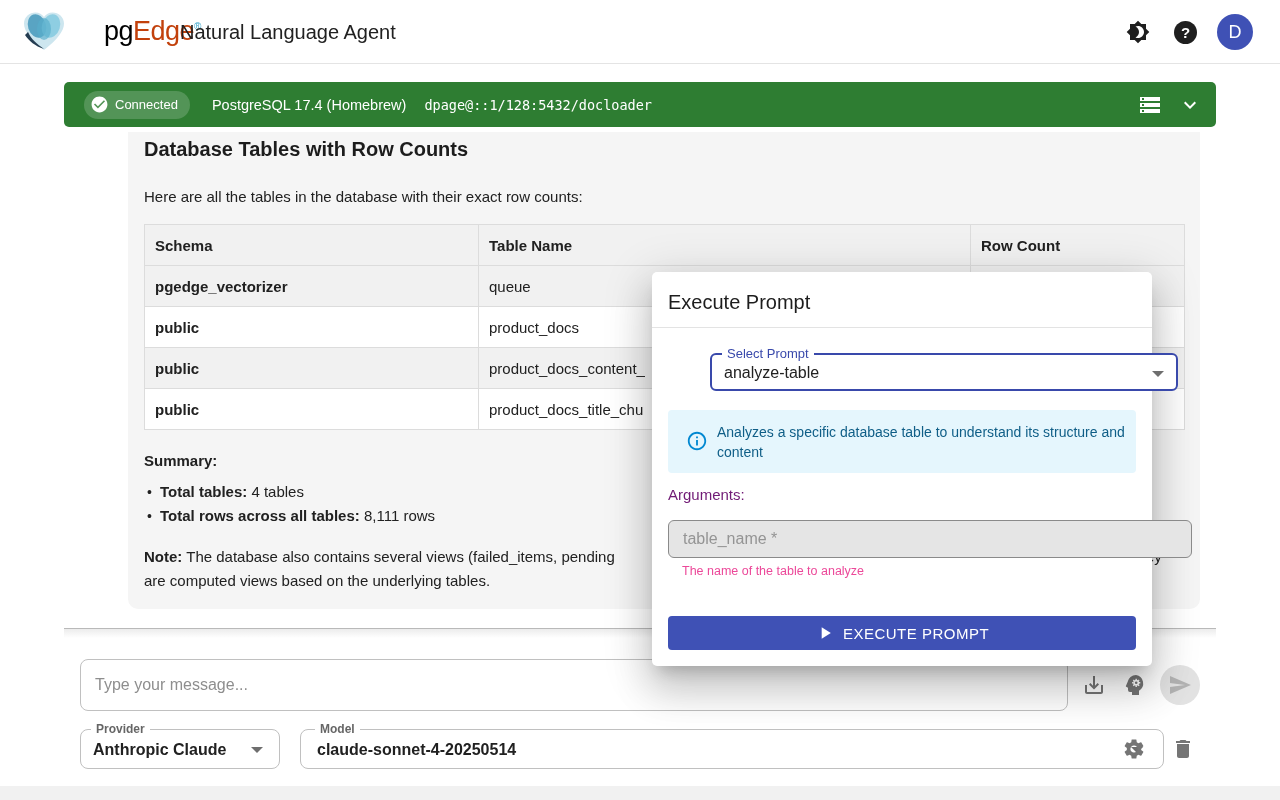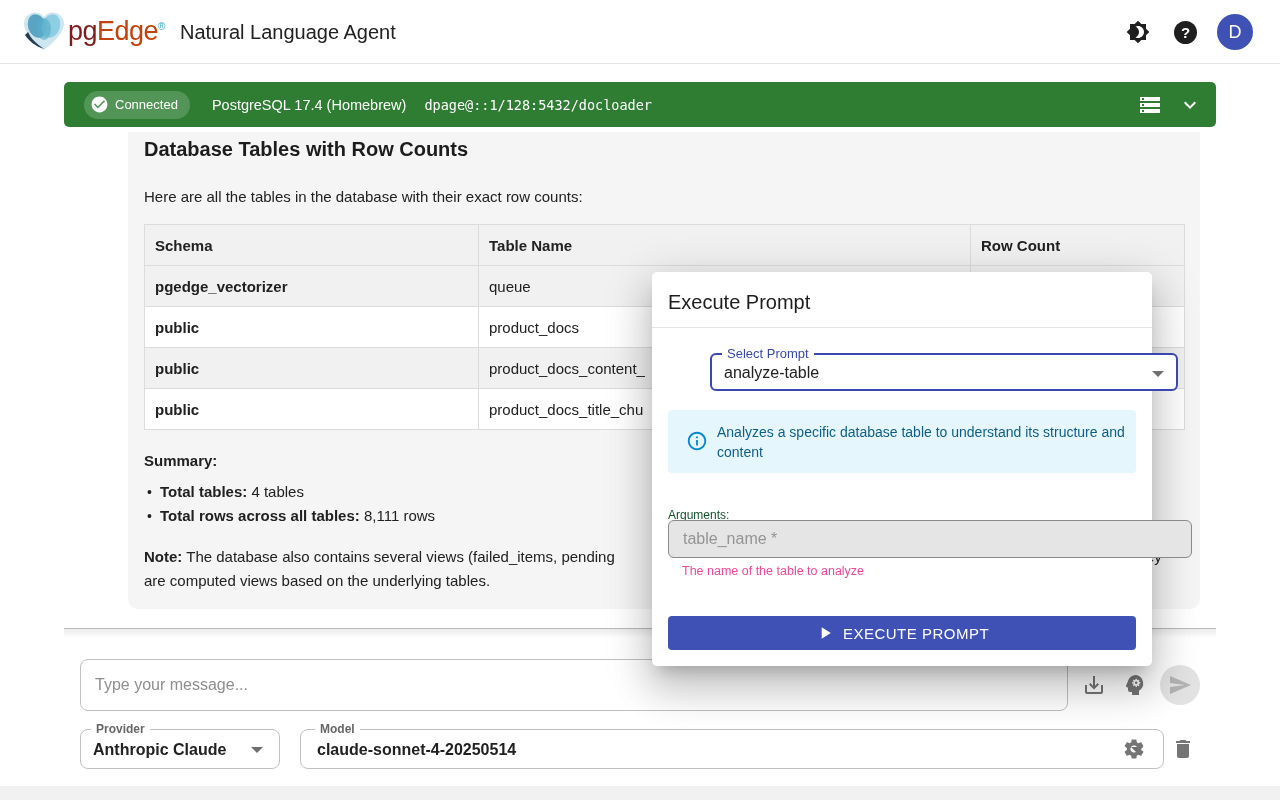--- a/index.html
+++ b/index.html
@@ -4,21 +4,21 @@
 <style>
   * { margin:0; padding:0; box-sizing:border-box; }
   html,body { width:1280px; height:800px; }
   body { background:#f1f1f1; font-family:"Liberation Sans", sans-serif; color:#212121; position:relative; overflow:hidden; }
   #app { position:absolute; left:0; top:0; width:1280px; height:786px; background:#ffffff; }
 
   
   .header { position:absolute; left:0; top:0; width:1280px; height:64px; background:#fff; border-bottom:1px solid #e4e4e4; }
   .logo-wrap { position:absolute; left:22px; top:11px; display:flex; align-items:center; }
   .logo-text { font-size:27px; margin-left:2px; letter-spacing:-0.5px; }
-  .logo-pg { color:#7f1d1d; font-weight:500; }
+  .logo-pg { color:#000000; font-weight:500;margin-left:36px; }
   .logo-edge { color:#c2410c; font-weight:400; }
   .logo-reg { color:#36a3c9; font-size:10px; vertical-align:super; }
   .app-title { position:absolute; left:180px; top:0; height:64px; line-height:64px; font-size:20px; font-weight:500; color:#212121; }
   .hdr-iconbtn { position:absolute; top:20px; width:24px; height:24px; cursor:pointer; }
   .help-circle { position:absolute; left:1174px; top:21px; width:23px; height:23px; border-radius:50%; background:#1f1f1f; color:#fff; font-size:15px; font-weight:700; text-align:center; line-height:23px; cursor:pointer; }
   .avatar { position:absolute; left:1217px; top:14px; width:36px; height:36px; border-radius:50%; background:#3f51b5; color:#fff; font-size:18px; text-align:center; line-height:36px; cursor:pointer; }
 
   
   .connbar { position:absolute; left:64px; top:82px; width:1152px; height:45px; background:#2e7d32; border-radius:5px; display:flex; align-items:center; color:#fff; }
   .chip { margin-left:20px; height:28px; border-radius:14px; background:rgba(255,255,255,0.18); display:flex; align-items:center; padding:0 12px 0 6px; }
@@ -65,21 +65,21 @@
             box-shadow:0 11px 15px -7px rgba(0,0,0,.2), 0 24px 38px 3px rgba(0,0,0,.14), 0 9px 46px 8px rgba(0,0,0,.12); }
   .dlg-title { position:absolute; left:16px; top:19px; font-size:20px; color:#1d1d1d; }
   .dlg-divider { position:absolute; left:0; top:55px; width:500px; border-top:1px solid #e3e3e3; }
   .dlg-select { position:absolute; left:16px; top:81px; width:468px; height:38px; border:2px solid #3949ab; border-radius:6px; background:#fff; cursor:pointer;margin-left:42px; }
   .dlg-select .float-label { color:#3949ab; top:-9px; left:10px; font-size:13px; }
   .dlg-select .select-value { left:12px; height:36px; line-height:36px; }
   .dlg-select .dd-arrow { right:12px; top:16px; }
   .dlg-alert { position:absolute; left:16px; top:138px; width:468px; height:63px; background:#e5f6fd; border-radius:4px; }
   .dlg-alert svg { position:absolute; left:18px; top:20px; }
   .alert-text { position:absolute; left:49px; top:12px; width:425px; font-size:14px; line-height:20px; color:#0f5e87; }
-  .dlg-args-label { position:absolute; left:16px; top:236px; font-size:12px; color:#14532d; }
+  .dlg-args-label { position:absolute; left:16px; top:214px; font-size:15px; color:#701a75; }
   .dlg-input { position:absolute; left:16px; top:248px; width:524px; height:38px; border:1px solid #8a8a8a; border-radius:6px; background:#e5e5e5; }
   .dlg-input input { width:100%; height:100%; border:none; outline:none; background:transparent; padding:0 14px; font-size:16px; font-family:"Liberation Sans", sans-serif; }
   .dlg-input input::placeholder { color:#949494; opacity:1; }
   .dlg-helper { position:absolute; left:30px; top:292px; font-size:12.5px; color:#ec4899; }
   .dlg-execute { position:absolute; left:16px; top:344px; width:468px; height:34px; background:#3f51b5; border:none; border-radius:4px; color:#fff; font-size:15px; letter-spacing:0.5px; font-family:"Liberation Sans", sans-serif; display:flex; align-items:center; justify-content:center; gap:8px; cursor:pointer; }
 </style>
 </head>
 <body>
 
 <div id="app">

